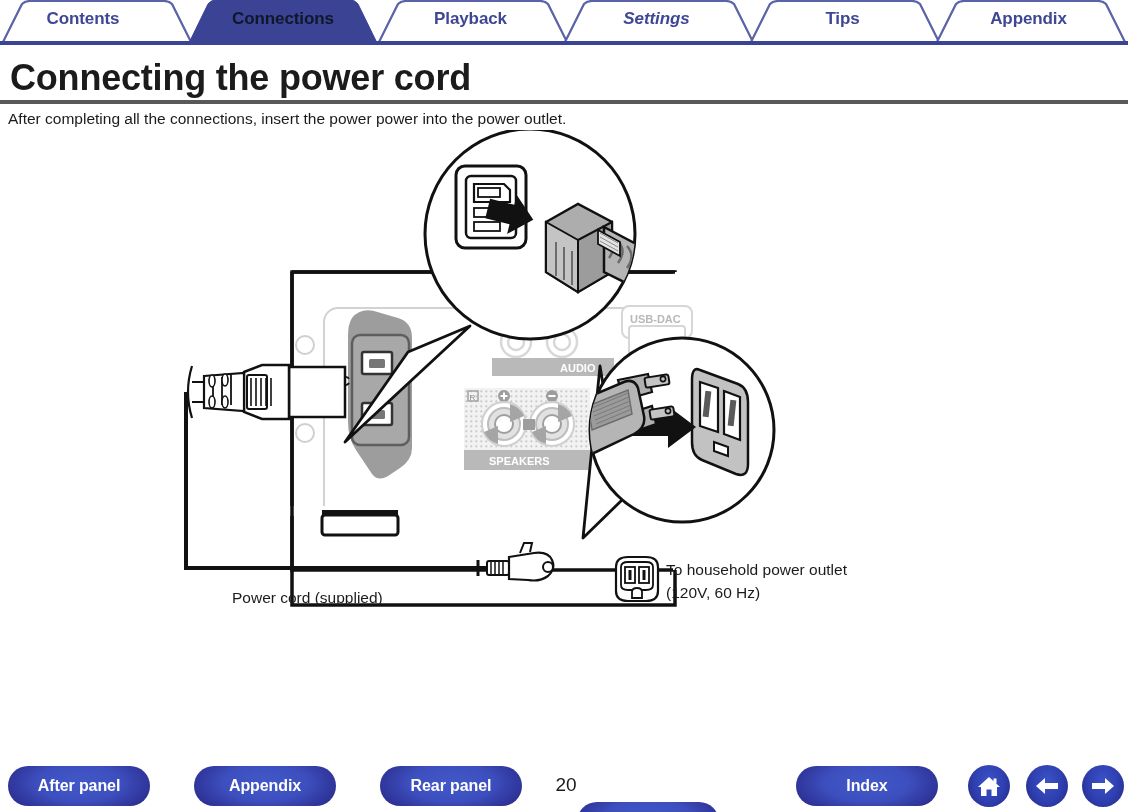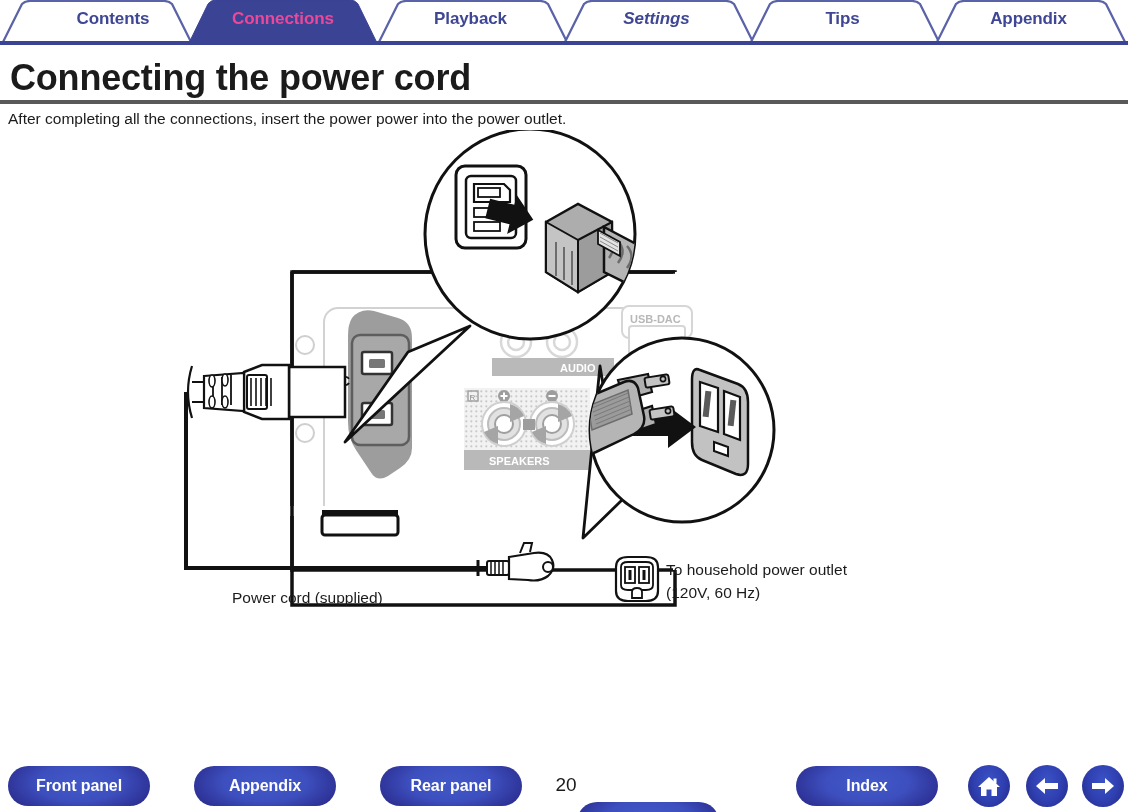--- a/index.html
+++ b/index.html
@@ -27,21 +27,21 @@
     top: 7px;
     height: 24px;
     line-height: 24px;
     font-size: 17px;
     font-weight: bold;
     text-align: center;
     white-space: nowrap;
     color: #3f4795;
     letter-spacing: -0.1px;
   }
-  .tab-label.active { color: #ec4899; }
+  .tab-label.active { color: #0f172a; }
   #tabbar-underline {
     position: absolute;
     left: 0; top: 41px;
     width: 1128px; height: 4px;
     background: #3b4395;
   }
 
   
   #page-title {
     position: absolute;
@@ -145,21 +145,21 @@
       <path d="M2,44 L22,4 Q25,1 30,1 L164,1 Q169,1 172,4 L192,44" fill="#ffffff" stroke="#5a62a8" stroke-width="2.2"></path>
       <path d="M378,44 L398,4 Q401,1 406,1 L540,1 Q545,1 548,4 L568,44" fill="#ffffff" stroke="#5a62a8" stroke-width="2.2"></path>
       <path d="M564,44 L584,4 Q587,1 592,1 L726,1 Q731,1 734,4 L754,44" fill="#ffffff" stroke="#5a62a8" stroke-width="2.2"></path>
       <path d="M750,44 L770,4 Q773,1 778,1 L912,1 Q917,1 920,4 L940,44" fill="#ffffff" stroke="#5a62a8" stroke-width="2.2"></path>
       <path d="M936,44 L956,4 Q959,1 964,1 L1098,1 Q1103,1 1106,4 L1126,44" fill="#ffffff" stroke="#5a62a8" stroke-width="2.2"></path>
 
       <path d="M188,45 L208,4 Q211,0 216,0 L350,0 Q355,0 358,4 L378,45 Z" fill="#3b4395" stroke="#3b4395" stroke-width="1"></path>
     </svg>
     <div id="tabbar-underline"></div>
 
-    <div class="tab-label" style="left:38px; width:150px;">Contents</div>
+    <div class="tab-label" style="left:8px; width:150px;">Contents</div>
     <div class="tab-label active" style="left:208px; width:150px;">Connections</div>
     <div class="tab-label" style="left:398px; width:145px;">Playback</div>
     <div class="tab-label" style="left:584px; width:145px;font-style:italic;">Settings</div>
     <div class="tab-label" style="left:770px; width:145px;">Tips</div>
     <div class="tab-label" style="left:956px; width:145px;">Appendix</div>
   </div>
 
   <h1 id="page-title">Connecting the power cord</h1>
   <div id="title-rule"></div>
   <p id="intro-text">After completing all the connections, insert the power power into the power outlet.</p>
@@ -410,21 +410,21 @@
         <rect x="628.5" y="440" width="3" height="10" fill="#111111"></rect>
         <rect x="642.5" y="440" width="3" height="10" fill="#111111"></rect>
         <path d="M632,462 Q632,458 637,458 Q642,458 642,462 L642,468 L632,468 Z" fill="#ffffff" stroke="#111111" stroke-width="1.8"></path>
       </g>
       <text class="fig-text" x="666" y="445">To household power outlet</text>
       <text class="fig-text" x="666" y="468">(120V, 60 Hz)</text>
     </svg>
   </div>
 
   <div id="bottombar">
-    <div class="pill" style="left:8px; width:142px;">Front panel</div>
+    <div class="pill" style="left:8px; width:142px;">After panel</div>
     <div class="pill" style="left:194px; width:142px;">Appendix</div>
     <div class="pill" style="left:380px; width:142px;">Rear panel</div>
 
     <div id="page-number">20</div>
 
     <div class="pill" style="left:577px; width:142px;margin-top:36px;">Remote</div>
     <div class="pill" style="left:796px; width:142px;">Index</div>
 
     <div class="circ-btn" style="left:968px;">
       <span>

